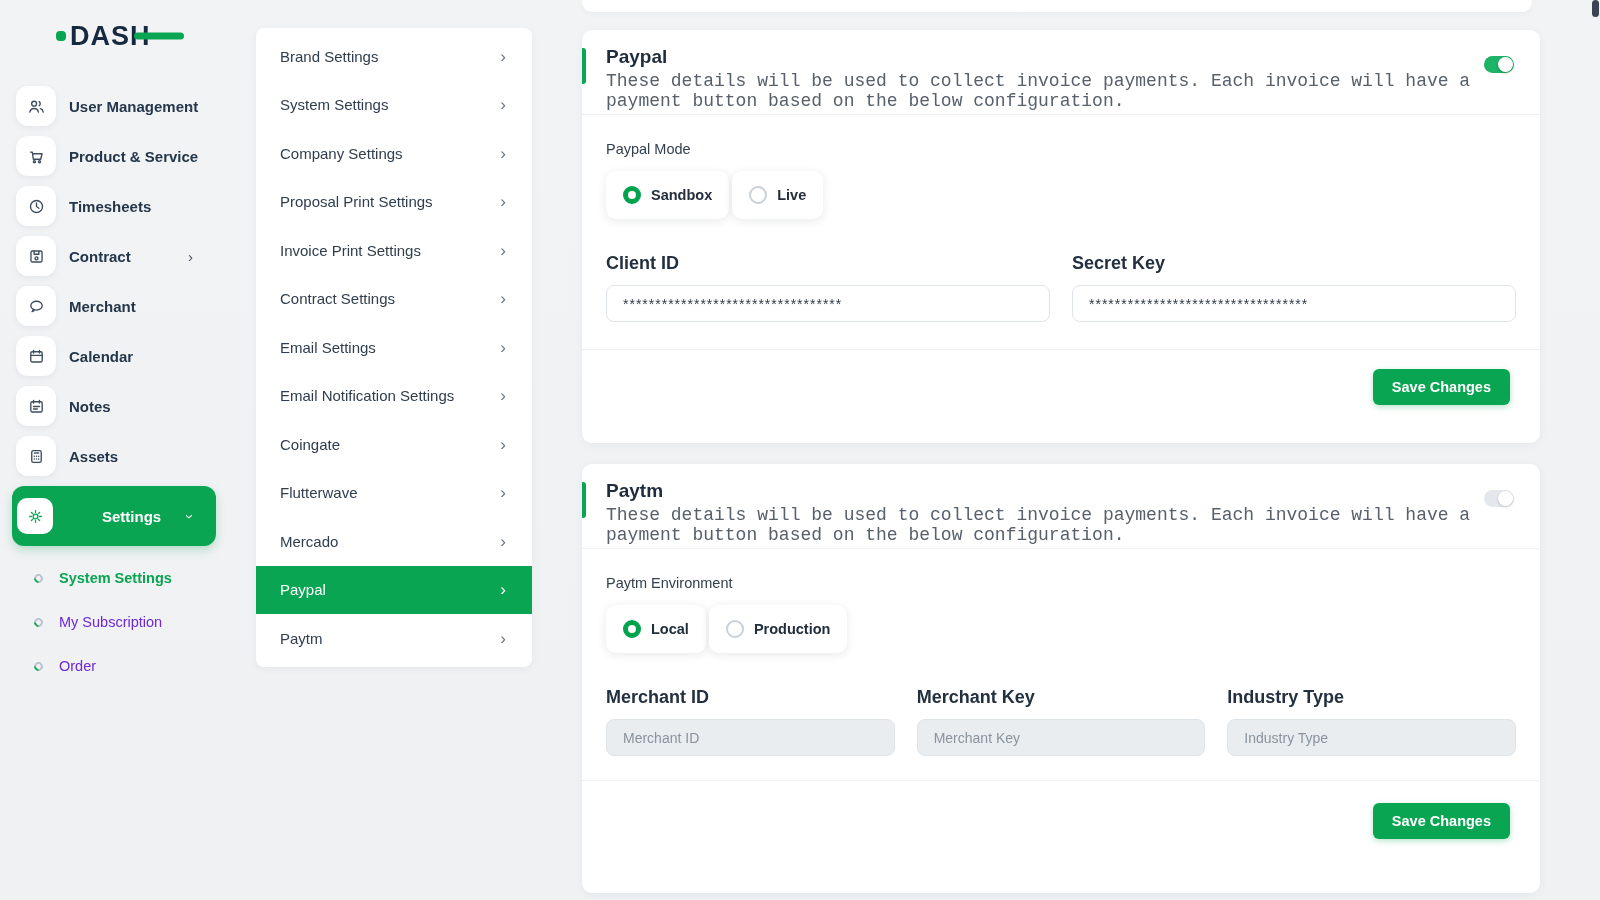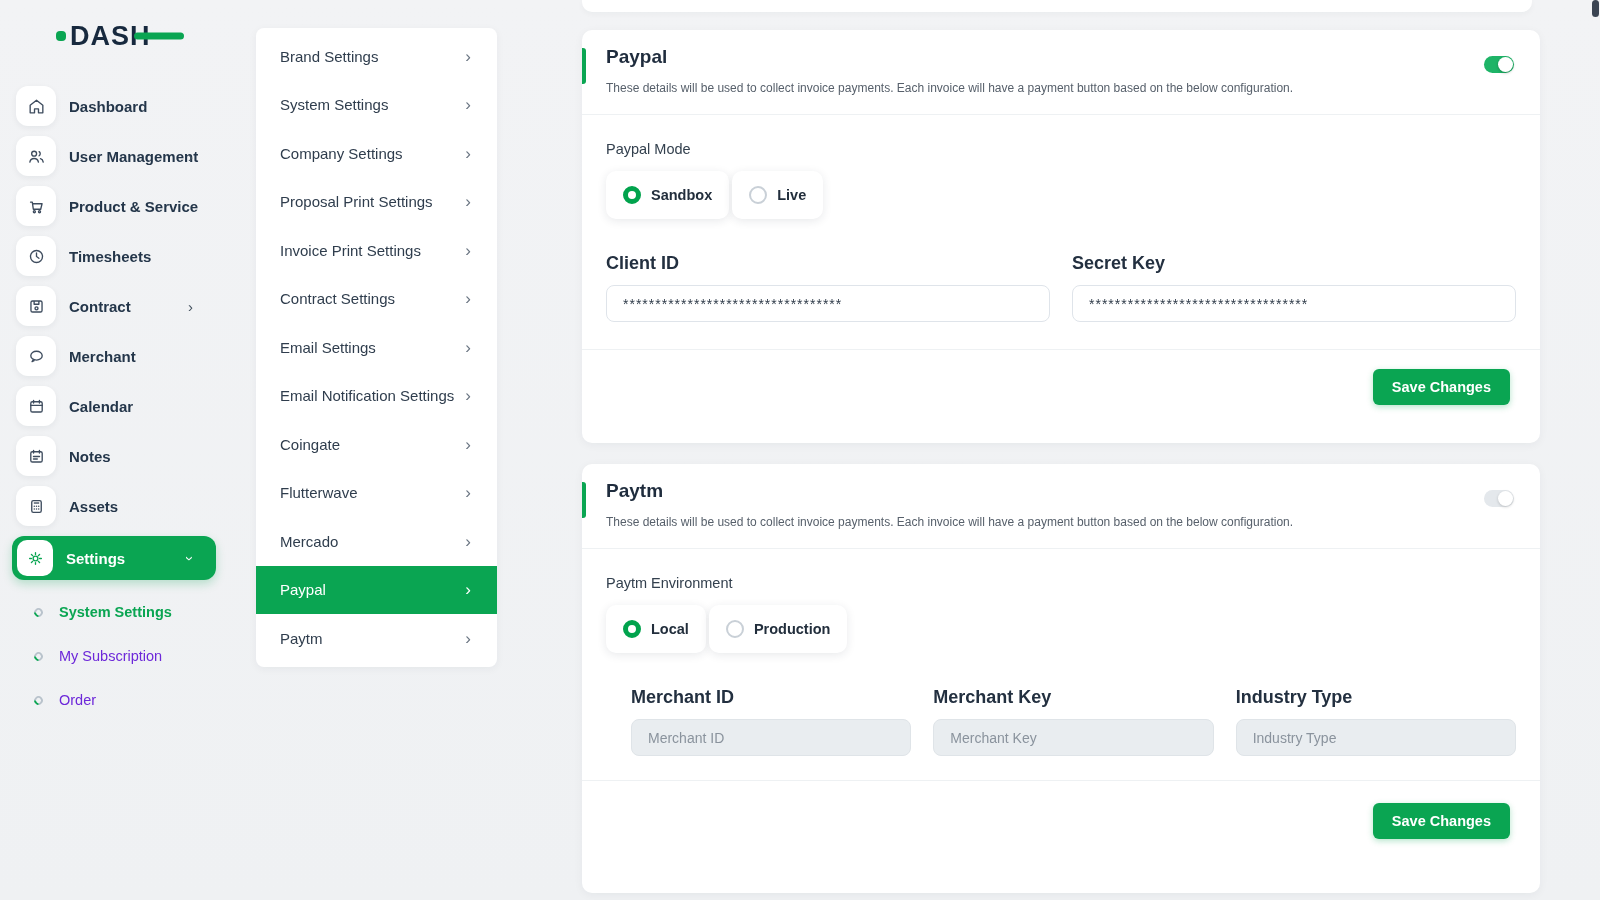--- a/index.html
+++ b/index.html
@@ -25,61 +25,61 @@
   .logo{position:relative;margin-left:56px;width:120px;height:36px;display:flex;align-items:center;}
   .logo-dot{width:10px;height:10px;border-radius:4px;background:var(--accent);margin-right:4px;}
   .logo-text{font-size:27px;font-weight:800;color:var(--navy);letter-spacing:1px;line-height:1;}
   .logo-bar{position:absolute;left:78px;top:50%;transform:translateY(-50%);width:50px;height:7px;border-radius:4px;background:var(--accent);}
   .nav{margin-top:32px;display:flex;flex-direction:column;gap:10px;}
   .nav-item{position:relative;display:flex;align-items:center;height:40px;cursor:pointer;}
   .icon-box{width:40px;height:40px;margin-left:16px;border-radius:12px;background:#fff;box-shadow:0 2px 6px rgba(25,39,57,.06);display:flex;align-items:center;justify-content:center;color:#3e4c5e;flex:0 0 auto;}
   .icon-box svg{width:19px;height:19px;}
   .nav-label{margin-left:13px;font-size:15px;font-weight:600;color:#24364a;white-space:nowrap;}
   .nav-chev{position:absolute;left:188px;font-size:15px;color:#44525f;line-height:1;}
-  .nav-item.active{margin:0 20px 0 12px;height:44px;border-radius:12px;background:var(--accent);box-shadow:0 4px 10px rgba(10,165,82,.25);}
+  .nav-item.active{margin:0 20px 0 12px;height:60px;border-radius:12px;background:var(--accent);box-shadow:0 4px 10px rgba(10,165,82,.25);gap:36px;}
   .nav-item.active .icon-box{width:36px;height:36px;margin-left:5px;border-radius:10px;color:var(--accent);box-shadow:none;}
   .nav-item.active .nav-label{color:#fff;}
   .nav-item.active .nav-chev{left:176px;color:#fff;}
   .sub-nav{margin-top:16px;display:flex;flex-direction:column;gap:12px;}
   .sub-item{display:flex;align-items:center;height:32px;cursor:pointer;}
   .bullet{width:9px;height:9px;border-radius:50%;border:2px solid #b9c3cc;border-left-color:var(--accent);transform:rotate(-45deg);margin-left:34px;flex:0 0 auto;}
   .sub-label{margin-left:16px;font-size:14.5px;font-weight:400;color:#6d28d9;}
   .sub-item.active .sub-label{color:var(--accent);font-weight:700;}
 
   
-  .submenu{position:absolute;left:256px;top:28px;width:241px;background:#fff;border-radius:8px;box-shadow:0 2px 8px rgba(25,39,57,.05);padding:4px 0;}
+  .submenu{position:absolute;left:256px;top:28px;width:276px;background:#fff;border-radius:8px;box-shadow:0 2px 8px rgba(25,39,57,.05);padding:4px 0;}
   .menu-item{display:flex;align-items:center;justify-content:space-between;height:48.5px;padding:0 26px 0 24px;font-size:15px;color:#2f3d4d;cursor:pointer;}
   .menu-chev{font-size:17px;color:#6b7683;line-height:1;}
   .menu-item.active{background:var(--accent);color:#fff;}
   .menu-item.active .menu-chev{color:#fff;}
 
   
   .content{position:absolute;left:582px;top:0;width:958px;}
   .top-edge{width:950px;height:12px;background:#fff;border-radius:0 0 10px 10px;margin-bottom:18px;box-shadow:0 2px 6px rgba(25,39,57,.04);}
   .card{background:#fff;border-radius:10px;box-shadow:0 2px 10px rgba(25,39,57,.05);overflow:hidden;}
   .card.paypal{height:413px;margin-bottom:21px;}
   .card.paytm{height:429px;}
   .card-head{position:relative;height:85px;padding:16px 26px 0 24px;display:flex;justify-content:space-between;align-items:flex-start;border-bottom:1px solid #eef1f3;}
   .head-bar{position:absolute;left:0;top:18px;width:4px;height:36px;background:var(--accent);border-radius:0 3px 3px 0;}
   .card-title{font-size:19px;font-weight:700;color:#1f2c3d;}
-  .card-desc{margin-top:13px;font-size:12px;color:var(--desc);}
+  .card-desc{margin-top:3px;font-size:18px;color:var(--desc);font-family:Liberation Mono, monospace;}
   .toggle{width:30px;height:17px;border-radius:9px;margin-top:10px;position:relative;cursor:pointer;flex:0 0 auto;}
   .toggle .knob{position:absolute;top:1px;right:1px;width:15px;height:15px;border-radius:50%;background:#fff;box-shadow:0 1px 3px rgba(0,0,0,.25);}
   .toggle.on{background:var(--toggle-on);}
   .toggle.off{background:#e4e8ec;}
   .toggle.off .knob{box-shadow:0 1px 3px rgba(0,0,0,.18);}
   .card-body{padding:26px 24px 0 24px;}
   .group-label{font-size:14.5px;color:#33404e;margin-bottom:14px;}
   .seg{display:flex;gap:3px;}
   .opt{display:flex;align-items:center;gap:10px;background:#fff;border-radius:10px;box-shadow:0 2px 10px rgba(30,40,60,.10);padding:15px 17px;cursor:pointer;}
   .opt-label{font-size:14.5px;color:#222e3c;font-weight:bold;}
   .radio{width:18px;height:18px;border-radius:50%;border:2px solid #c9d0d7;background:#fff;flex:0 0 auto;}
   .radio.sel{border:5px solid var(--radio-green);}
   .grid2{margin-top:34px;display:grid;grid-template-columns:1fr 1fr;gap:22px;}
-  .grid3{margin-top:34px;display:grid;grid-template-columns:1fr 1fr 1fr;gap:22px;margin-left:25px;}
+  .grid3{margin-top:34px;display:grid;grid-template-columns:1fr 1fr 1fr;gap:22px;}
   .field-label{font-size:18px;font-weight:700;color:var(--label);margin-bottom:11px;}
   .field input{width:100%;height:37px;border:1px solid var(--border);border-radius:8px;background:#fff;padding:0 16px;font-family:"Liberation Sans",sans-serif;font-size:14px;color:#2f3b49;letter-spacing:1px;outline:none;}
   .field input.disabled{background:var(--disabled-bg);border-color:#dfe4e8;letter-spacing:0;}
   .field input::placeholder{color:#8a939d;letter-spacing:0;}
   .card-foot{border-top:1px solid #eef1f3;display:flex;justify-content:flex-end;align-items:center;padding-right:30px;}
   .paypal .card-foot{height:75px;margin-top:27px;}
   .paytm .card-foot{height:81px;margin-top:24px;}
   .save-btn{background:var(--accent);border:none;color:#fff;font-family:"Liberation Sans",sans-serif;font-size:14.5px;font-weight:700;padding:10px 19px;border-radius:6px;cursor:pointer;box-shadow:0 2px 6px rgba(10,165,82,.3);}
 
   .scroll-thumb{position:absolute;right:1px;top:0;width:7px;height:17px;border-radius:4px;background:#3b4452;}
@@ -90,28 +90,20 @@
 <div class="page">
 
   <aside class="sidebar">
     <div class="logo">
       <span class="logo-dot"></span>
       <span class="logo-text">DASH</span>
       <span class="logo-bar"></span>
     </div>
 
     <nav class="nav">
-      <div class="nav-item">
-        <span class="icon-box">
-          <svg viewBox="0 0 24 24" fill="none" stroke="currentColor" stroke-width="1.7" stroke-linejoin="round">
-              <path d="M4 10.5 12 4l8 6.5V20h-5.5v-5h-5v5H4z"></path>
-            </svg>
-        </span>
-        <span class="nav-label">Dashboard</span>
-      </div>
 
       <div class="nav-item">
         <span class="icon-box">
           <svg viewBox="0 0 24 24" fill="none" stroke="currentColor" stroke-width="1.7" stroke-linecap="round">
               <circle cx="9" cy="8.5" r="3.1"></circle>
               <path d="M3.6 19c.6-3 2.8-4.5 5.4-4.5s4.8 1.5 5.4 4.5"></path>
               <path d="M15.3 5.9a3.1 3.1 0 0 1 0 5.2"></path>
               <path d="M17 14.8c2 .5 3.1 1.9 3.5 4.2"></path>
             </svg>
         </span>

